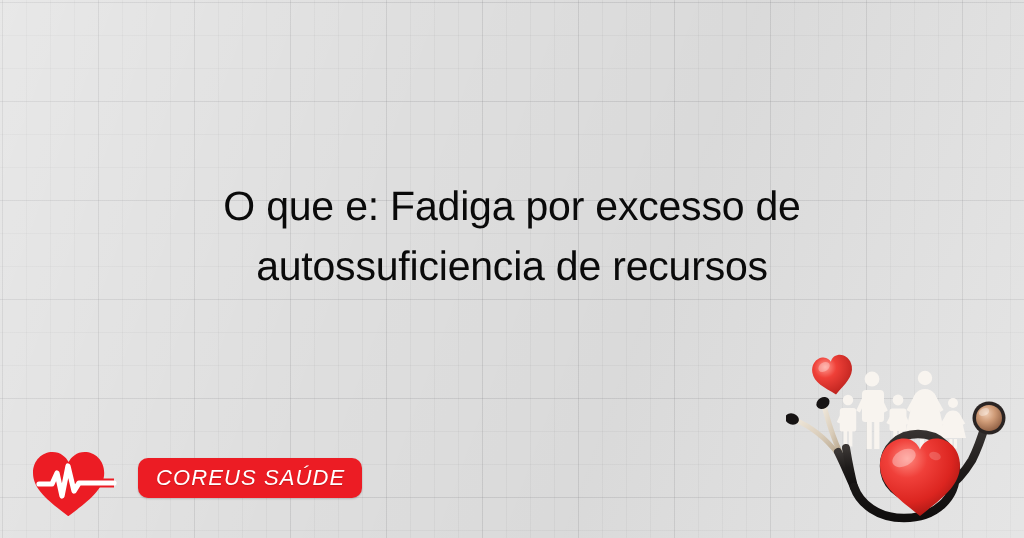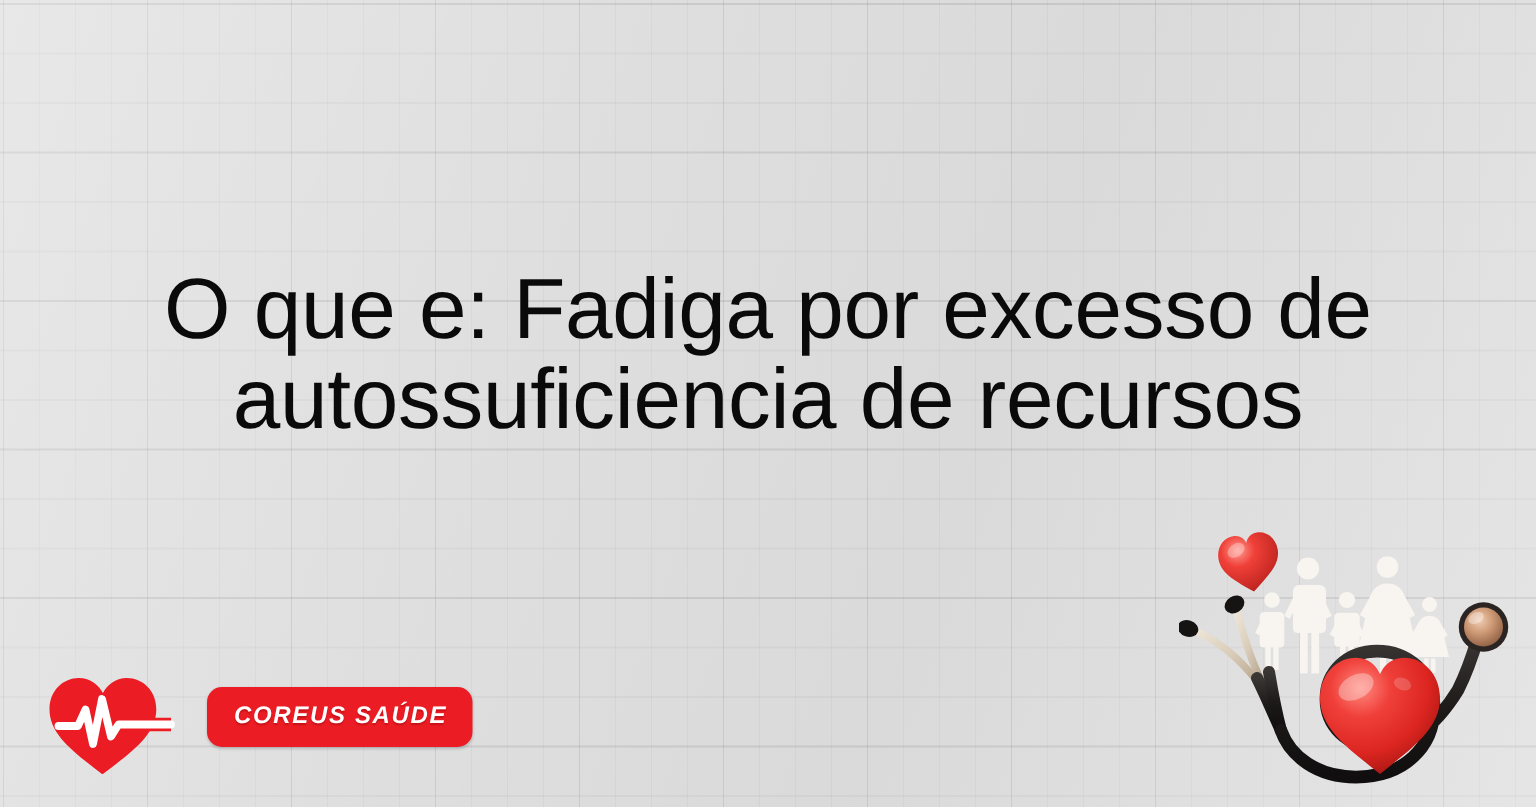--- a/index.html
+++ b/index.html
@@ -44,21 +44,21 @@
     pointer-events:none;
   }
 
   
   #headline {
     position:absolute;
     left:0; top:176px;
     width:1024px;
     text-align:center;
     color:#0a0a0a;
-    font-size:57px;
+    font-size:41px;
     line-height:60px;
     font-weight:400;
     letter-spacing:-0.2px;
     white-space:pre-line;
     text-rendering:geometricPrecision;
   }
 
   
   #brand {
     position:absolute;
@@ -71,22 +71,22 @@
     left:108px; top:11px;
     height:40px;
     padding:0 17px 0 18px;
     background:#ec1c24;
     border-radius:10px;
     display:flex; align-items:center;
     box-shadow:0 1px 2px rgba(0,0,0,0.18);
   }
   #brand-badge-text {
     color:#ffffff;
-    font-size:16px;
-    font-weight:bold;
+    font-size:22px;
+    font-weight:normal;
     font-style:italic;
     letter-spacing:1.1px;
     white-space:nowrap;
     text-shadow:0 1px 1px rgba(130,0,0,0.35);
   }
 
   
   #art {
     position:absolute;
     left:786px; top:348px;

